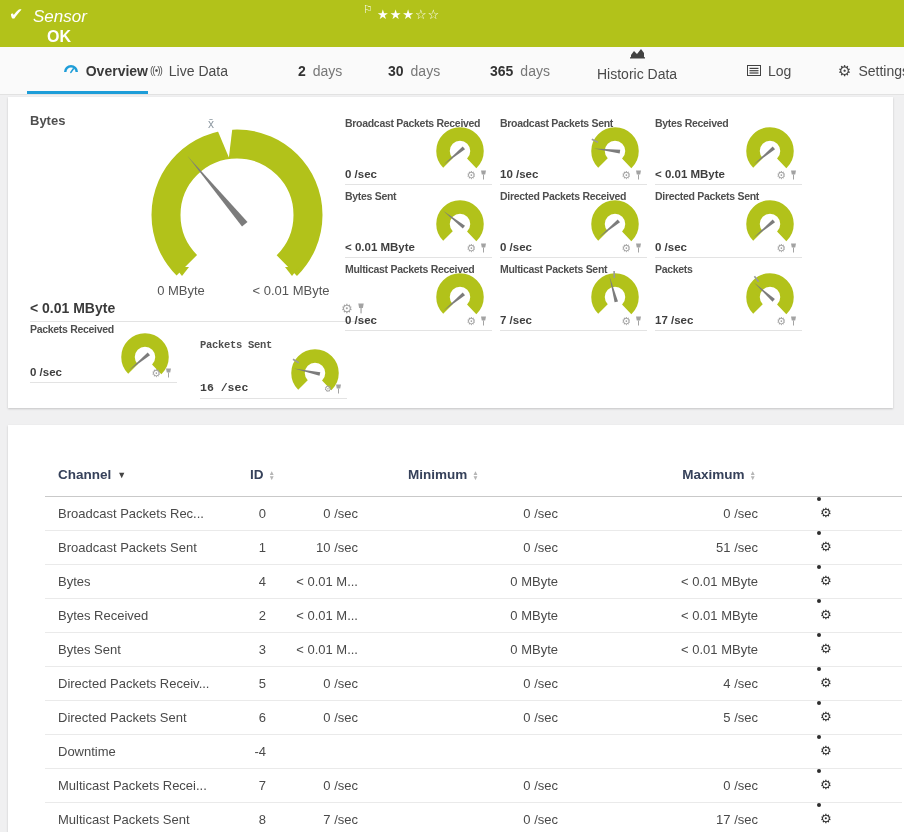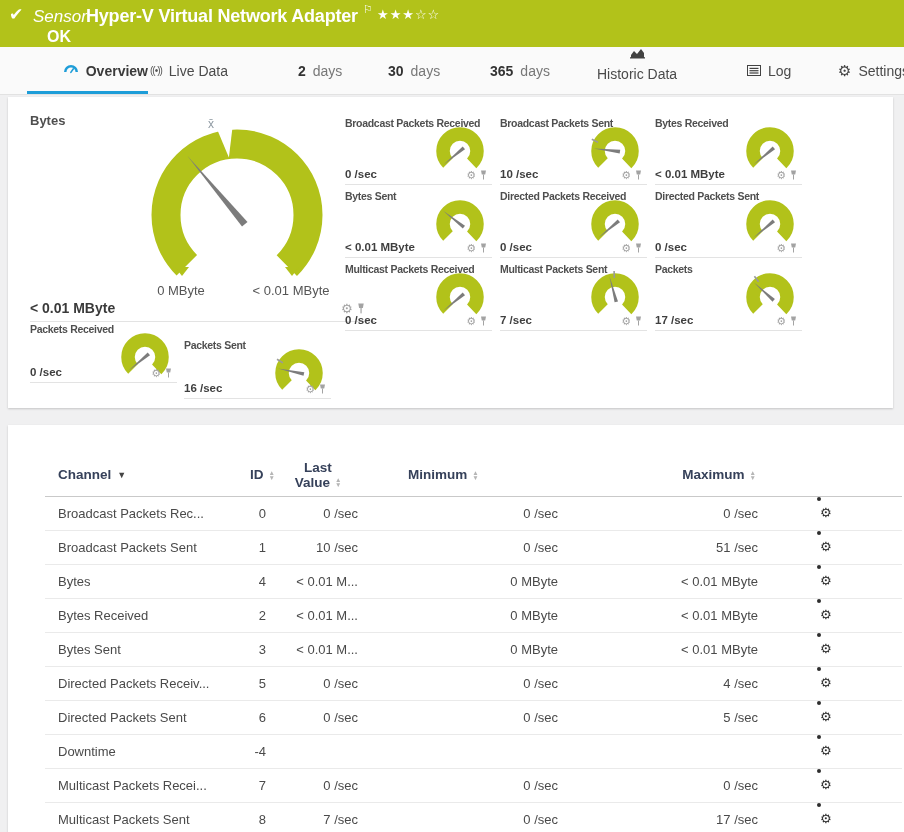--- a/index.html
+++ b/index.html
@@ -71,21 +71,20 @@
   .chgear .dot{position:absolute;left:-3px;bottom:9px;width:4px;height:4px;border-radius:50%;background:#2e2e2e;}
 </style>
 </head>
 <body>
 
 <div id="app">
 
   <div class="hdr">
     <span class="chk">✔</span>
     <span class="kind">Sensor</span>
-    <span class="title">Hyper-V Virtual Network Adapter</span>
     <span class="flag">⚐</span>
     <span class="stars">★★★☆☆</span>
     <span class="ok">OK</span>
   </div>
 
   <div class="tabs">
     <div class="tab active" style="left:27px;width:121px;justify-content:flex-end;">
       <svg width="16" height="14" viewBox="0 0 16 14">
         <path d="M8 1 A7 7 0 0 1 15 8 L12.5 8 A4.5 4.5 0 0 0 8 3.5 A4.5 4.5 0 0 0 3.5 8 L1 8 A7 7 0 0 1 8 1 Z" fill="#1e9dd8"></path>
         <rect x="7.3" y="3.2" width="1.6" height="6" rx="0.8" transform="rotate(35 8 8)" fill="#1e9dd8"></rect>
@@ -298,21 +297,21 @@
           </svg>
      <span class="gc-value">0 /sec</span>
      <span class="icons">
        <span class="mini-gear">⚙</span>
             <svg width="9" height="11" viewBox="0 0 9 11">
   <path d="M2 0.5 L7 0.5 L6.2 4.5 L2.8 4.5 Z" fill="#a3a3a3"></path>
               <rect x="4" y="4.5" width="1" height="5" fill="#a3a3a3"></rect>
             </svg>
           </span>
         </div>
-        <div class="gc" style="left: 176px; top: 240px; height: 62px;">
+        <div class="gc" style="left: 192px; top: 240px; height: 62px; font-family: Liberation Mono, monospace;">
           <span class="gc-title">Packets Sent</span>
           <svg class="g" width="52" height="52" viewBox="0 0 52 52">
             <circle cx="26" cy="26" r="17" fill="none" stroke="#b2c21a" stroke-width="13.5" stroke-dasharray="80.1 106.8" transform="rotate(135 26 26)"></circle>
             <line x1="9.9" y1="15.9" x2="4.0" y2="12.2" stroke="#9a9a9a" stroke-width="1.6"></line>
             <polygon points="5.0,21.5 31.3,25.3 30.5,28.8" fill="#7c7c7c"></polygon>
           </svg>
      <span class="gc-value">16 /sec</span>
      <span class="icons">
        <span class="mini-gear">⚙</span>
             <svg width="9" height="11" viewBox="0 0 9 11">
@@ -330,30 +329,20 @@
         <span>Channel</span>
         <span class="sort-down">▼</span>
       </div>
       <div class="hc id">
         <span>ID</span>
         <span class="sorter">
             <span>▲</span>
             <span>▼</span>
           </span>
       </div>
-      <div class="hc lv">
-        <span>Last</span>
-        <span class="lv2">
-            <span>Value</span>
-          <span class="sorter">
-              <span>▲</span>
-              <span>▼</span>
-            </span>
-          </span>
-      </div>
       <div class="hc min">
         <span>Minimum</span>
         <span class="sorter">
             <span>▲</span>
             <span>▼</span>
           </span>
       </div>
       <div class="hc max">
         <span>Maximum</span>
         <span class="sorter">

